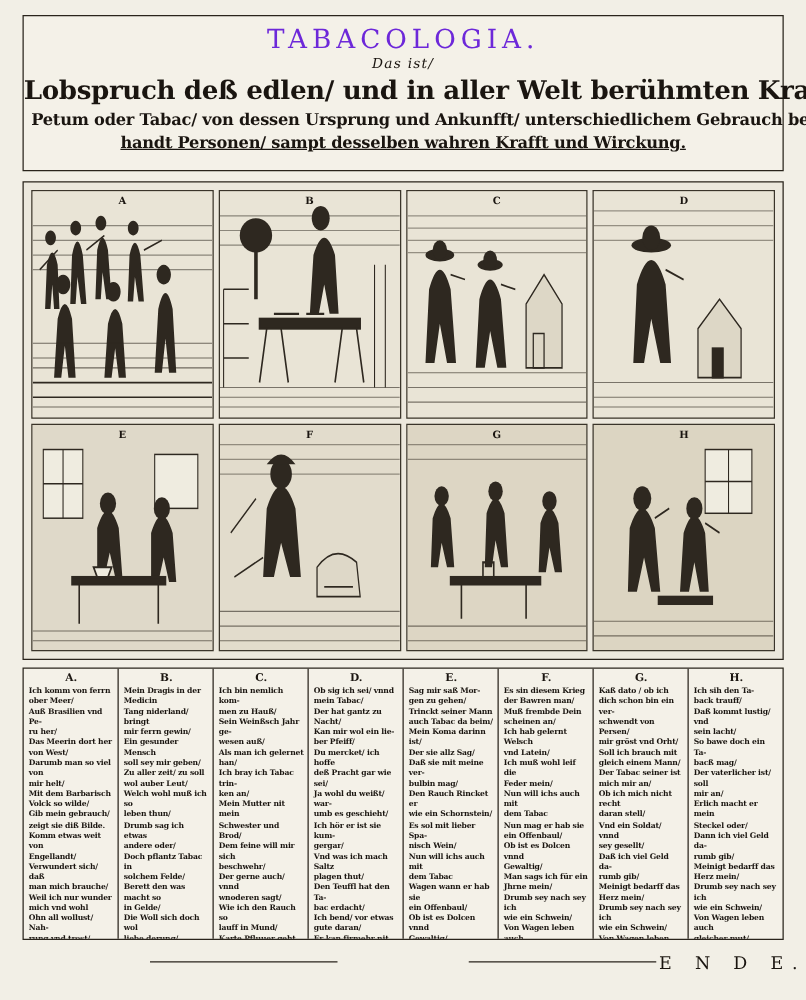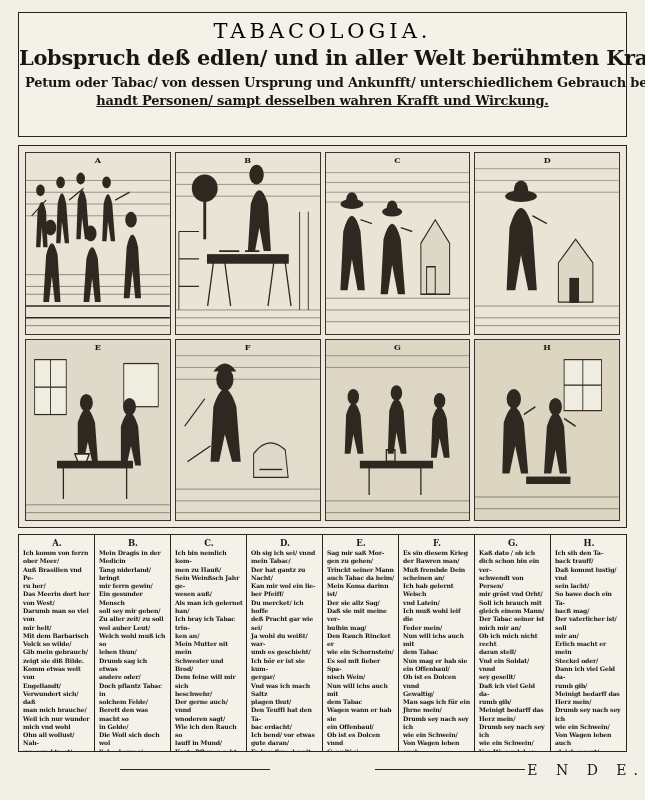--- a/index.html
+++ b/index.html
@@ -31,21 +31,21 @@
     background: #f4f1e8;
     box-sizing: border-box;
     padding: 4px 6px 0 6px;
     text-align: center;
   }
   #main-title {
     font-family: "DejaVu Serif", serif;
     font-size: 21px;
     letter-spacing: 4px;
     margin-top: 2px;
-    color: #000000;
+    color: #6d28d9;
   }
   #title-sub1 {
     font-size: 11px;
     letter-spacing: 1px;
     margin-top: 1px;
     font-style: italic;
   }
   #title-fraktur-1 {
     font-family: "DejaVu Serif", serif;
     font-weight: bold;
@@ -166,20 +166,21 @@
   #rule-left { left: 120px; width: 150px; }
   #rule-right { right: 120px; width: 150px; }
 </style>
 </head>
 <body>
 
 <div id="sheet">
 
   <div id="title-block">
     <div id="main-title">TABACOLOGIA.</div>
+    <div id="title-sub1">Das ist/</div>
     <div id="title-fraktur-1">Lobspruch deß edlen/ und in aller Welt berühmten Krauts</div>
     <div id="title-fraktur-2">Petum oder Tabac/ von dessen Ursprung und Ankunfft/ unterschiedlichem Gebrauch bey aller-</div>
     <div id="title-fraktur-3">handt Personen/ sampt desselben wahren Krafft und Wirckung.</div>
   </div>
 
   <div id="plate">
     <div id="plate-grid">
 
       <div class="panel">
         <span class="letter">A</span>

